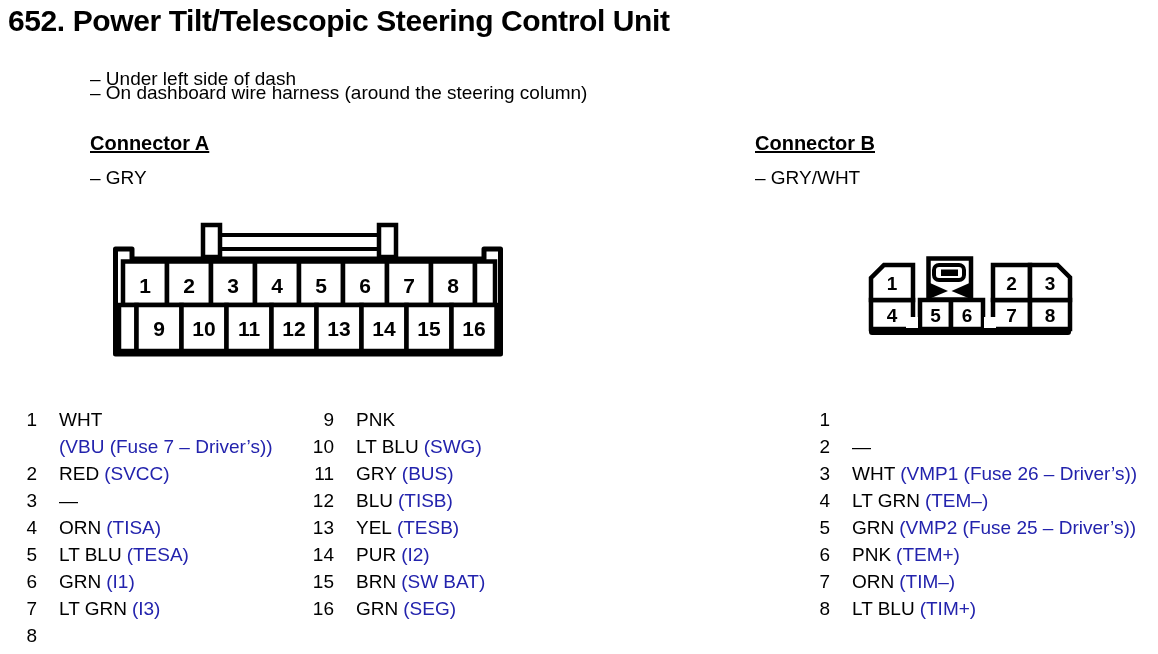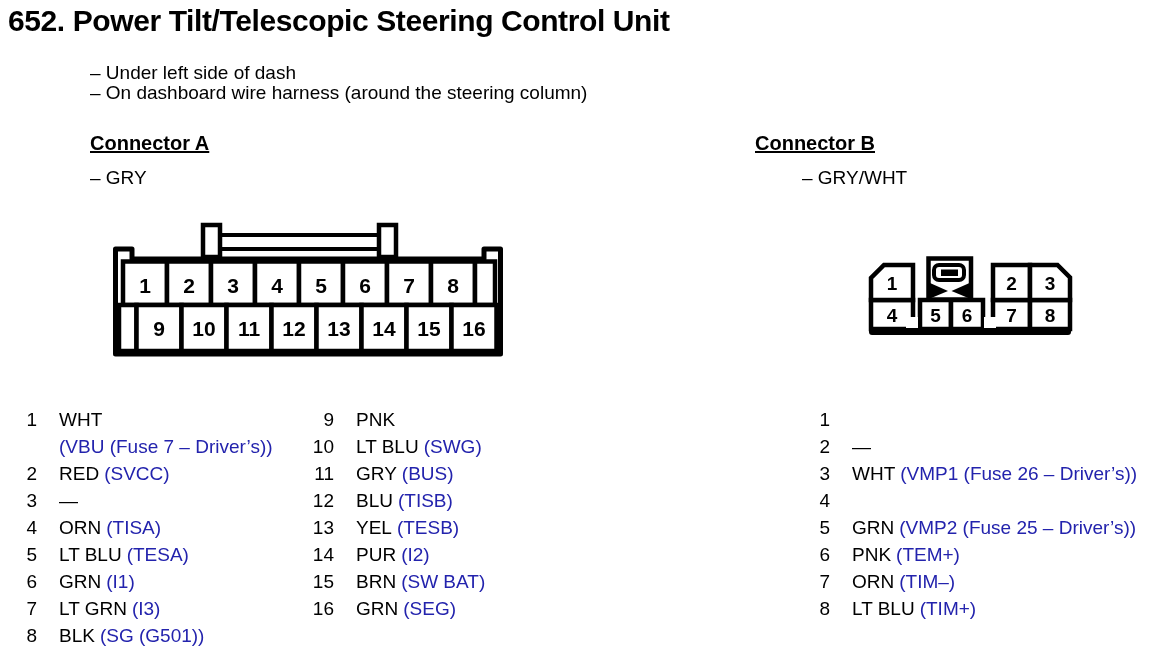--- a/index.html
+++ b/index.html
@@ -34,27 +34,27 @@
   .outline{fill:none;stroke:#000;stroke-width:5;stroke-linejoin:round;}
   .latchpart{fill:#fff;stroke:#000;stroke-width:4.5;}
 </style>
 </head>
 <body>
 
 <div style="position:absolute;inset:0;">
 
   <div id="page-title" class="abs">652. Power Tilt/Telescopic Steering Control Unit</div>
 
-  <div class="abs note" style="left:90px;top:62px;text-align:center;">– Under left side of dash</div>
+  <div class="abs note" style="left:90px;top:68px;text-align:center;">– Under left side of dash</div>
   <div class="abs note" style="left:90px;top:82px;">– On dashboard wire harness (around the steering column)</div>
 
   <div class="abs conn-head" style="left:90px;top:132px;">Connector A</div>
   <div class="abs conn-color" style="left:90px;top:167px;">– GRY</div>
   <div class="abs conn-head" style="left:755px;top:132px;">Connector B</div>
-  <div class="abs conn-color" style="left:755px;top:167px;margin-left:47px;">– GRY/WHT</div>
+  <div class="abs conn-color" style="left:755px;top:167px;">– GRY/WHT</div>
 
   <svg style="left:113px;top:223px;" width="390" height="134" viewBox="0 0 390 134">
     <g>
       <rect class="latchpart" x="100" y="12" width="180" height="14" style="stroke-width:4;"></rect>
       <rect class="latchpart" x="90" y="2" width="17" height="32"></rect>
       <rect class="latchpart" x="266" y="2" width="17" height="32"></rect>
     </g>
     <path class="outline" d="M 2.5,131 L 2.5,26 L 19,26 L 19,36 L 371,36 L 371,26 L 387.5,26 L 387.5,131 Z"></path>
     <g>
       <rect class="cellA" x="10" y="38.5" width="44" height="43.5"></rect>
@@ -153,21 +153,20 @@
       <div class="pin-row">
         <span class="pin-num">6</span>
         <span class="pin-text"><span class="pin-wire">GRN</span><span class="pin-code">(I1)</span></span>
       </div>
       <div class="pin-row">
         <span class="pin-num">7</span>
         <span class="pin-text"><span class="pin-wire">LT GRN</span><span class="pin-code">(I3)</span></span>
       </div>
       <div class="pin-row">
         <span class="pin-num">8</span>
-        <span class="pin-text"><span class="pin-wire">BLK</span><span class="pin-code">(SG (G501))</span></span>
       </div>
     </div>
   <div id="colA2" class="abs pin-col colA2" style="left:306px;top:406px;">
       <div class="pin-row wrap">
         <span class="pin-num">9</span>
         <span class="pin-text"><span class="pin-wire">PNK</span></span>
       </div>
       <div class="pin-row">
         <span class="pin-num">10</span>
         <span class="pin-text"><span class="pin-wire">LT BLU</span><span class="pin-code">(SWG)</span></span>
@@ -204,20 +203,21 @@
       <div class="pin-row">
         <span class="pin-num">2</span>
         <span class="pin-text"><span class="pin-wire">—</span></span>
       </div>
       <div class="pin-row">
         <span class="pin-num">3</span>
         <span class="pin-text"><span class="pin-wire">WHT</span><span class="pin-code">(VMP1 (Fuse 26 – Driver’s))</span></span>
       </div>
       <div class="pin-row">
         <span class="pin-num">4</span>
+        <span class="pin-text"><span class="pin-wire">LT GRN</span><span class="pin-code">(TEM–)</span></span>
       </div>
       <div class="pin-row">
         <span class="pin-num">5</span>
         <span class="pin-text"><span class="pin-wire">GRN</span><span class="pin-code">(VMP2 (Fuse 25 – Driver’s))</span></span>
       </div>
       <div class="pin-row">
         <span class="pin-num">6</span>
         <span class="pin-text"><span class="pin-wire">PNK</span><span class="pin-code">(TEM+)</span></span>
       </div>
       <div class="pin-row">

